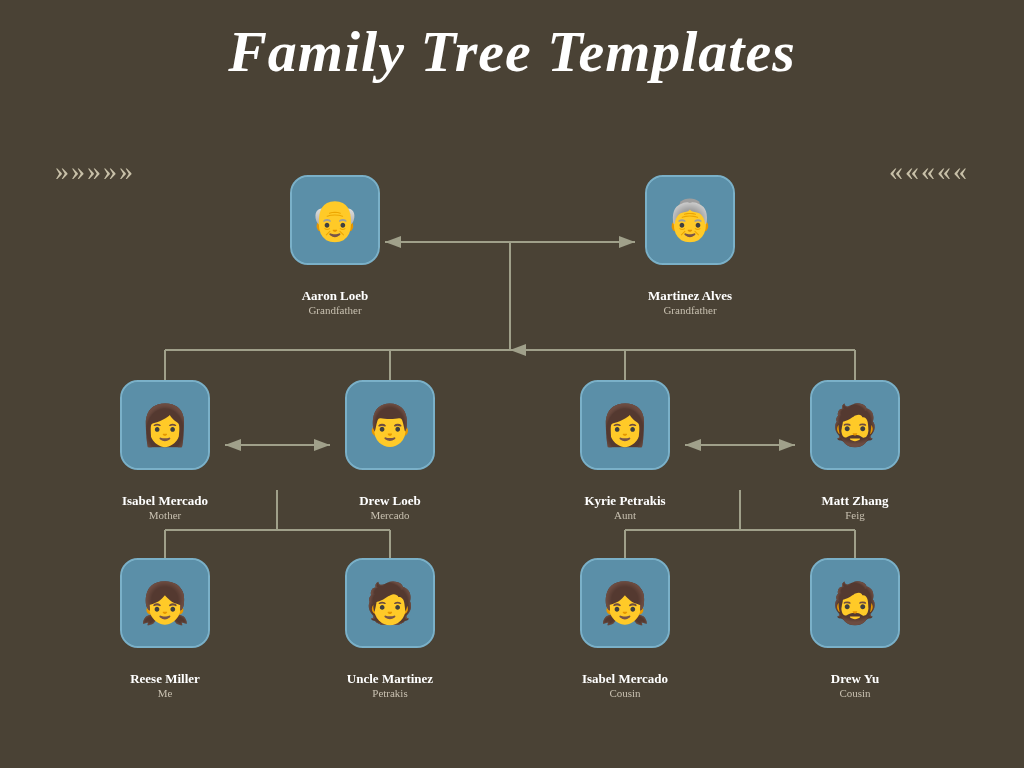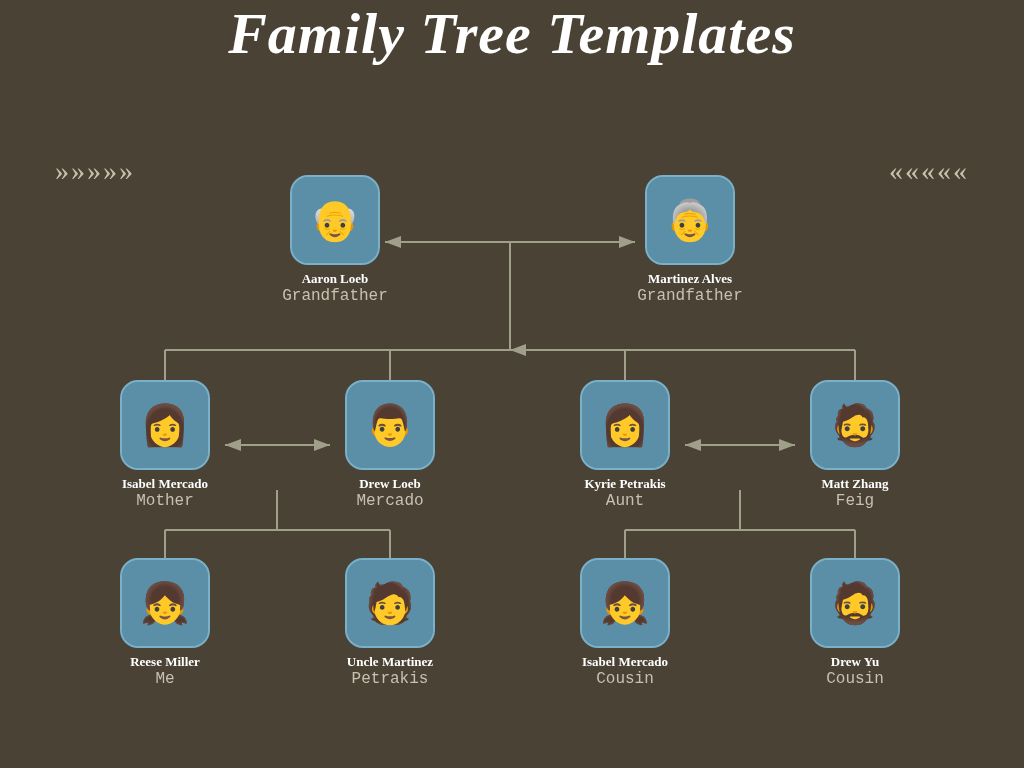--- a/index.html
+++ b/index.html
@@ -12,21 +12,21 @@
       overflow: hidden;
       position: relative;
     }
 
     .page-title {
       text-align: center;
       color: #ffffff;
       font-size: 58px;
       font-weight: bold;
       font-family: 'Georgia', serif;
-      padding-top: 0;
+      padding-top: 18px;
       letter-spacing: 1px;
       font-style: italic;
     }
 
     .chevron-left {
       position: absolute;
       top: 155px;
       left: 55px;
       color: #c8c0a8;
       font-size: 28px;
@@ -61,29 +61,29 @@
       justify-content: center;
       overflow: hidden;
       border: 2px solid #7ab0c8;
     }
 
     .person-name {
       color: #ffffff;
       font-size: 13px;
       font-weight: bold;
       text-align: center;
-      margin-top: 6px;
+      margin-top: 23px;
       font-family: Georgia, serif;
     }
 
     .person-role {
       color: #c8c0b0;
-      font-size: 16px;
+      font-size: 11px;
       text-align: left;
-      font-family: Liberation Mono, monospace;
+      font-family: Liberation Serif, serif;
     }
 
     
     .connectors {
       position: absolute;
       top: 0;
       left: 0;
       width: 1024px;
       height: 768px;
       pointer-events: none;

